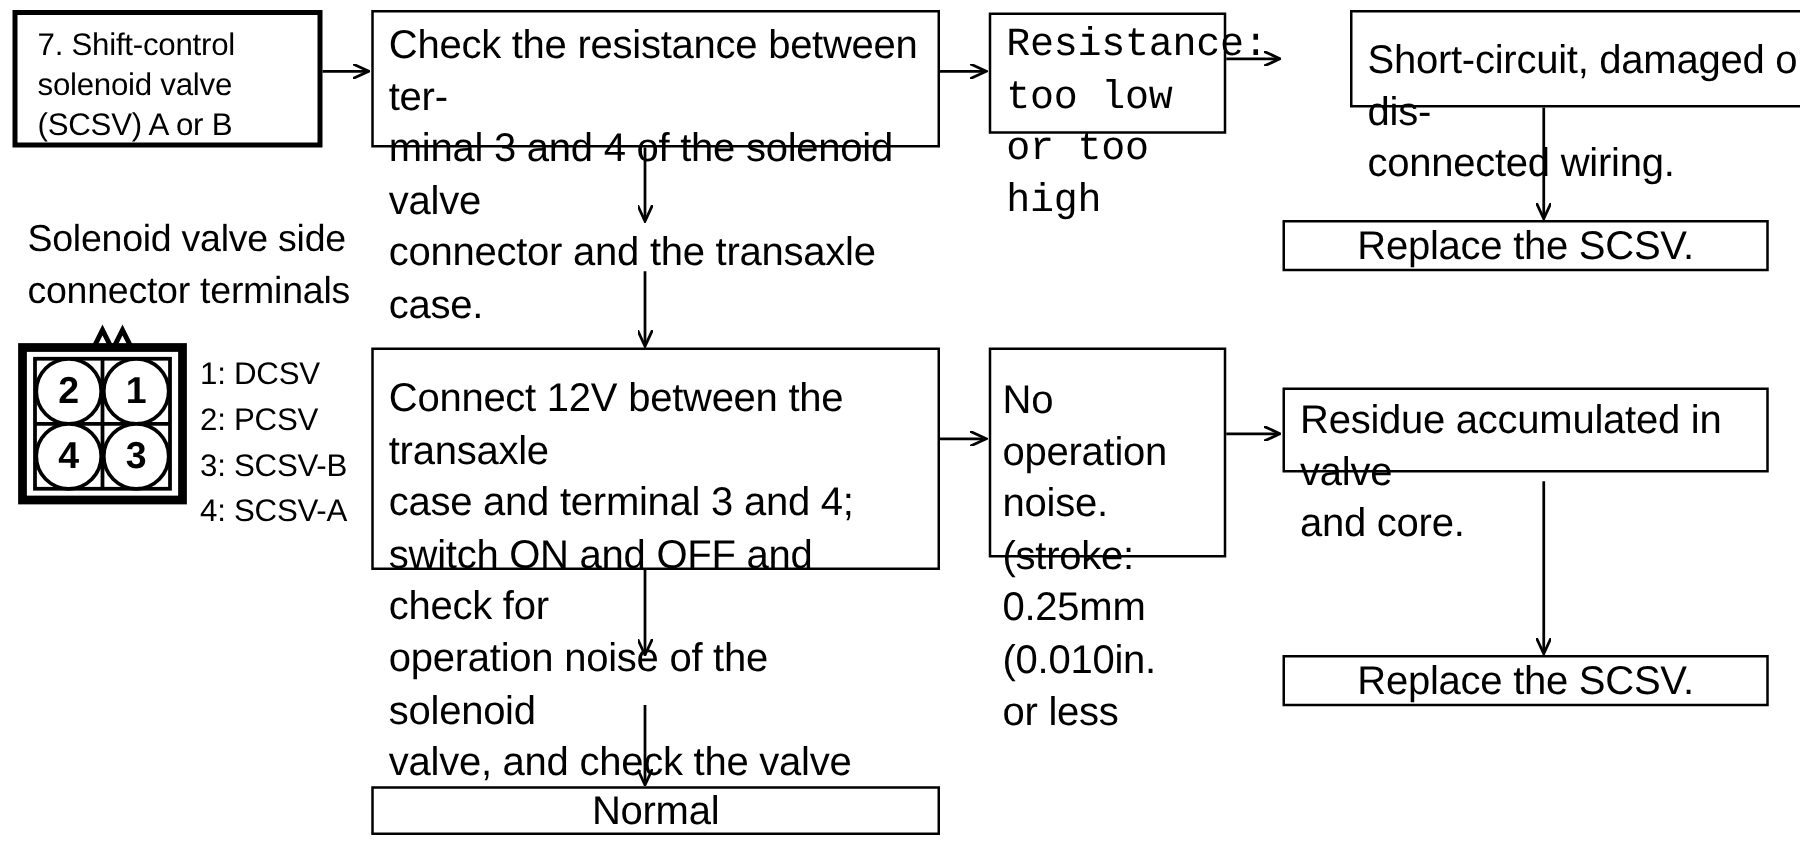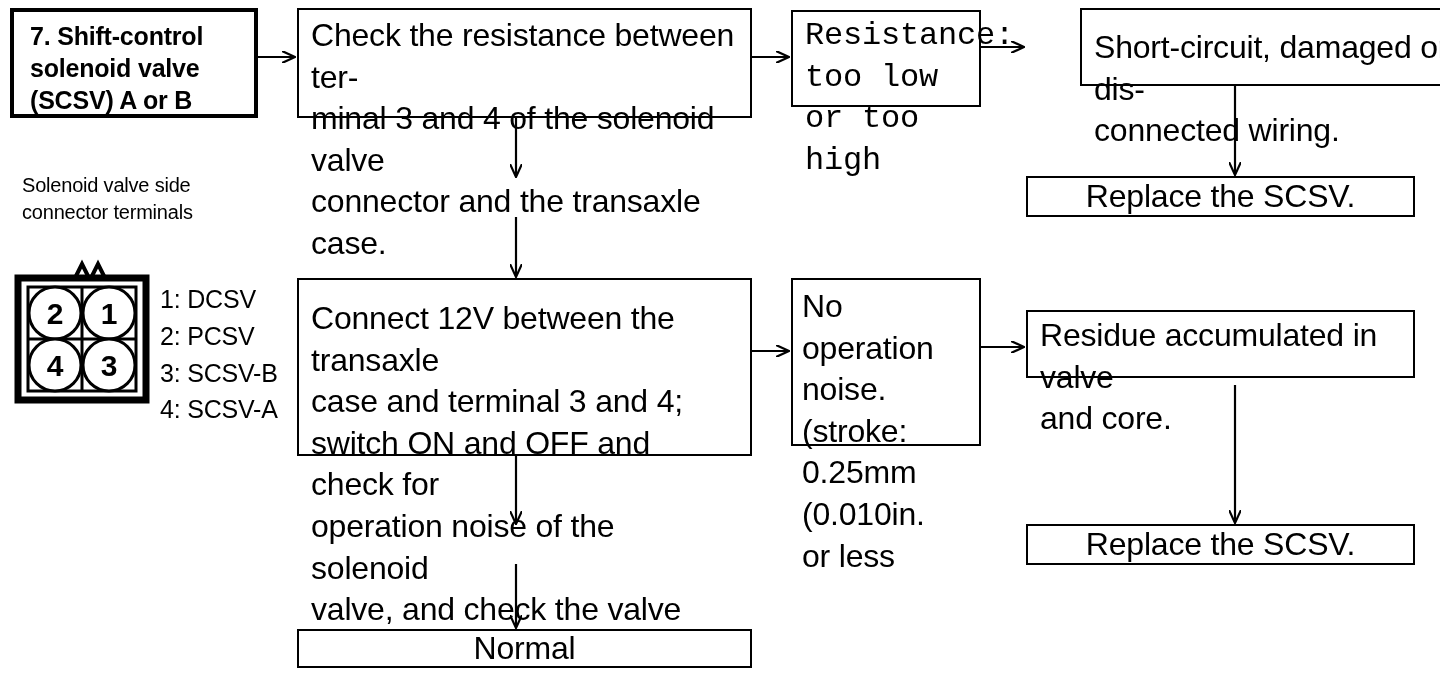--- a/index.html
+++ b/index.html
@@ -31,29 +31,29 @@
     border-width: 4px;
   }
   .node.center {
     text-align: center;
     display: flex;
     align-items: center;
     justify-content: center;
     padding: 0 8px;
   }
   .node.bold {
-    font-weight: bold;
+    font-weight: normal;
     padding-left: 16px;
   }
   .node.topalign {
     display: block;
   }
   .plain-label {
     position: absolute;
-    font-size: 20px;
+    font-size: 30px;
     line-height: 1.35;
     color: #000000;
     white-space: pre-line;
     letter-spacing: -0.2px;
   }
   .pin-legend {
     position: absolute;
     font-size: 25px;
     line-height: 1.47;
     color: #000000;
@@ -124,21 +124,21 @@
 2: PCSV
 3: SCSV-B
 4: SCSV-A</div>
 
   <div class="node topalign" style="left:297px; top:278px; width:455px; height:178px; padding-top:18px;">Connect 12V between the transaxle
 case and terminal 3 and 4;
 switch ON and OFF and check for
 operation noise of the solenoid
 valve, and check the valve stroke.</div>
 
-  <div class="node topalign" style="left:791px; top:278px; width:190px; height:168px; padding-top:6px; padding-left:9px;">No operation
+  <div class="node topalign" style="left:791px; top:278px; width:190px; height:168px; padding-top:19px; padding-left:9px;">No operation
 noise. (stroke:
 0.25mm
 (0.010in.
 or less</div>
 
   <div class="node topalign" style="left:1026px; top:310px; width:389px; height:68px; padding-top:3px;">Residue accumulated in valve
 and core.</div>
 
   <div class="node center" style="left:1026px; top:524px; width:389px; height:41px;">Replace the SCSV.</div>
 

